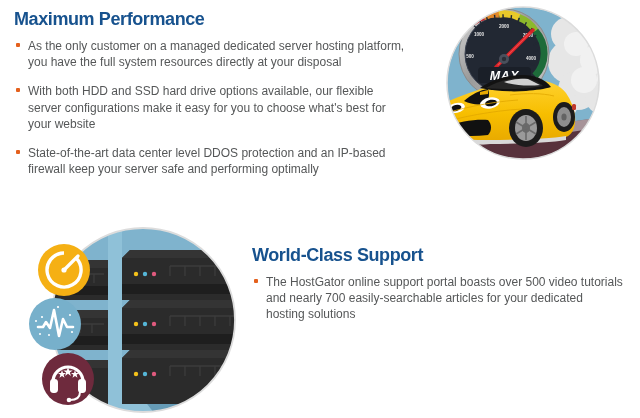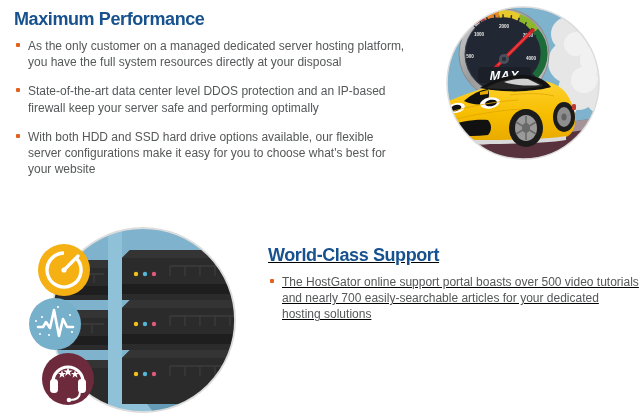--- a/index.html
+++ b/index.html
@@ -49,21 +49,21 @@
     top: 5px;
     width: 4px;
     height: 4px;
     background: #E4601D;
     border-radius: 1px;
     display: block;
   }
 
   
   #perf-text   { left: 14px;  top: 10px;  width: 392px; }
-  #support-text{ left: 268px; top: 246px; width: 372px; text-decoration: underline; }
+  #support-text{ left: 252px; top: 246px; width: 372px; }
 
   
   .illus { position: absolute; }
 
   #perf-illus    { left: 418px; top: 4px;   width: 210px; height: 158px; }
   #support-illus { left: 12px;  top: 222px; width: 250px; height: 196px; }
 
   .illus svg { display: block; width: 100%; height: 100%; }
 </style>
 </head>
@@ -71,25 +71,25 @@
 
 <div class="section" id="perf-text">
   <h2 class="heading">Maximum Performance</h2>
   <ul class="bullets">
     <li>
       <span class="bullet-dot"></span>
       <span>As the only customer on a managed dedicated server hosting platform, you have the full system resources directly at your disposal</span>
     </li>
     <li>
       <span class="bullet-dot"></span>
-      <span>State-of-the-art data center level DDOS protection and an IP-based firewall keep your server safe and performing optimally</span>
+      <span>With both HDD and SSD hard drive options available, our flexible server configurations make it easy for you to choose what's best for your website</span>
     </li>
     <li>
       <span class="bullet-dot"></span>
-      <span>With both HDD and SSD hard drive options available, our flexible server configurations make it easy for you to choose what's best for your website</span>
+      <span>State-of-the-art data center level DDOS protection and an IP-based firewall keep your server safe and performing optimally</span>
     </li>
   </ul>
 </div>
 
 <div class="illus" id="perf-illus">
   <svg viewBox="0 0 210 158" xmlns="http://www.w3.org/2000/svg">
     <defs>
       <clipPath id="badgeClipTop">
         <circle cx="105" cy="79" r="76"></circle>
       </clipPath>

